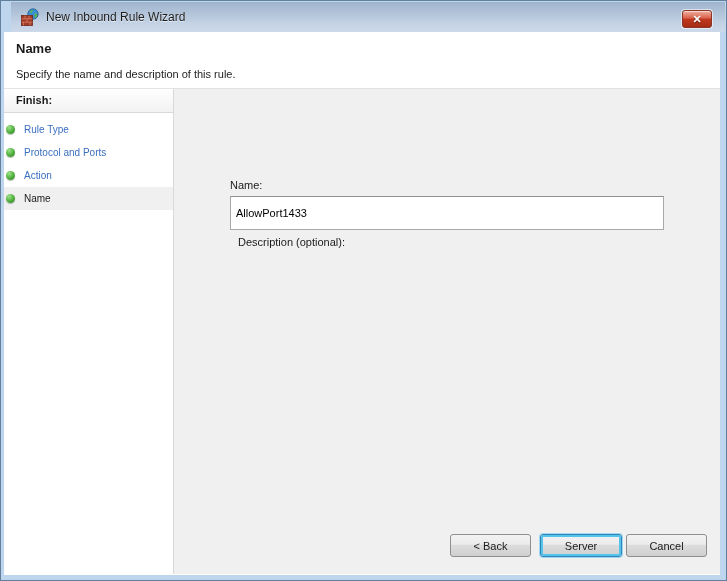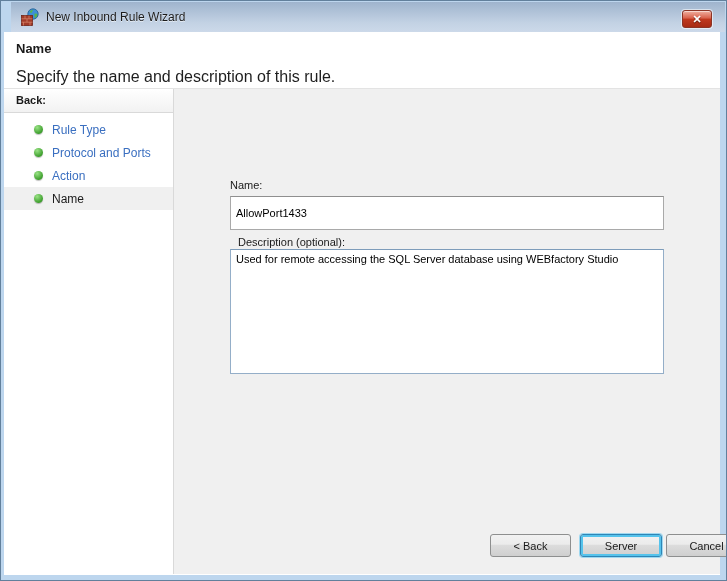--- a/index.html
+++ b/index.html
@@ -37,36 +37,36 @@
   .frame {
     position:absolute; top:31px; left:3px; right:6px; bottom:5px;
     background:#fff;
   }
 
   .page-header {
     height:57px; background:#fff; border-bottom:1px solid #e3e3e3;
     padding:9px 12px 0 12px;
   }
   .page-header h1 { font-size:13px; font-weight:bold; color:#1a1a1a; margin-bottom:9px; }
-  .page-header p  { font-size:16px; color:#1e1e1e;margin-top:12px; }
+  .page-header p  { font-size:11px; color:#1e1e1e;margin-top:12px; }
 
   .main { display:flex; height:calc(100% - 58px); }
 
   
   .sidebar { width:170px; background:#fff; border-right:1px solid #d9d9d9; flex:0 0 auto; }
   .steps-heading {
     height:24px; line-height:23px; padding-left:12px;
     font-size:11px; font-weight:bold; color:#1a1a1a;
     background:linear-gradient(#ffffff, #f2f2f2);
     border-bottom:1px solid #d9d9d9;
   }
   .steps-list { list-style:none; margin-top:5px; }
   .step-item {
     height:23px; display:flex; align-items:center; gap:9px;
-    padding-left:30px; font-size:12px; cursor:pointer;
+    padding-left:2px; font-size:10px; cursor:pointer;
   }
   .step-item .label { color:var(--link-blue, #3a6fc0); }
   .step-item.active { background:#f0f0f0; }
   .step-item.active .label { color:#1a1a1a; }
   .bullet {
     width:9px; height:9px; border-radius:50%; flex:0 0 auto;
     background:radial-gradient(circle at 35% 28%, #9ae386, #43a332 65%, #2e7d22);
     box-shadow:0 1px 1px rgba(0,0,0,.25);
   }
 
@@ -88,21 +88,20 @@
     font-size:11px; color:#000; padding:3px 5px; resize:none; outline:none;
   }
 
   
   .btn {
     position:absolute; top:445px; width:81px; height:23px;
     border:1px solid #8e8f8f; border-radius:3px;
     background:linear-gradient(#f2f2f2, #ebebeb 45%, #dddddd 46%, #cfcfcf);
     font-family:"Liberation Sans", sans-serif; font-size:11px; color:#1a1a1a;
     cursor:pointer;
-    margin-left:40px;
   }
   .btn-back   { left:276px; }
   .btn-finish {
     left:366px; width:82px;
     border:1px solid #2f85b5;
     box-shadow:0 0 0 1px #9fd8f0, inset 0 0 0 2px #55c3ec;
   }
   .btn-cancel { left:452px; }
 </style>
 </head>
@@ -137,21 +136,21 @@
 
   <div class="frame">
 
     <div class="page-header">
       <h1>Name</h1>
       <p>Specify the name and description of this rule.</p>
     </div>
 
     <div class="main">
       <div class="sidebar">
-        <div class="steps-heading">Back:</div>
+        <div class="steps-heading">Finish:</div>
         <ul class="steps-list">
           <li class="step-item">
             <span class="bullet"></span>
             <span class="label">Rule Type</span>
           </li>
           <li class="step-item">
             <span class="bullet"></span>
             <span class="label">Protocol and Ports</span>
           </li>
           <li class="step-item">
@@ -163,21 +162,20 @@
             <span class="label">Name</span>
           </li>
         </ul>
       </div>
 
       <div class="content">
         <label class="field-label name-label">Name:</label>
         <input class="name-input" type="text" value="AllowPort1433" style="">
 
         <label class="field-label desc-label">Description (optional):</label>
-        <textarea class="desc-input" style="">Used for remote accessing the SQL Server database using WEBfactory Studio</textarea>
 
         <button class="btn btn-back">&lt; Back</button>
         <button class="btn btn-finish">Server</button>
         <button class="btn btn-cancel">Cancel</button>
       </div>
     </div>
 
   </div>
 </div>
 

